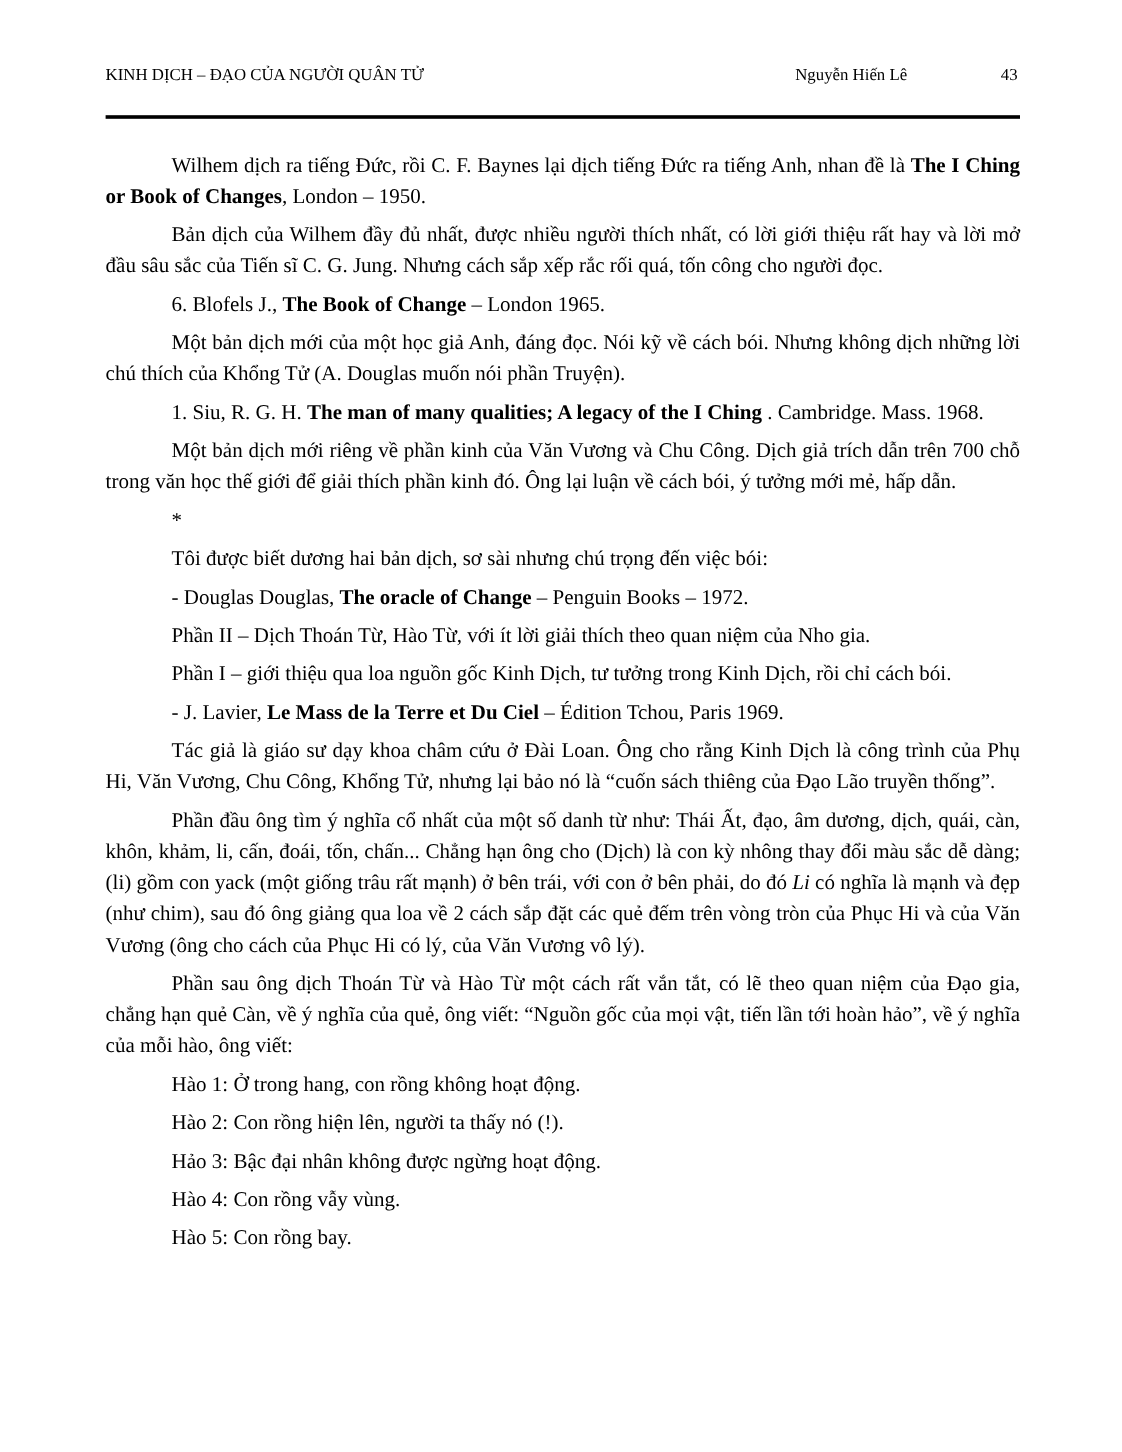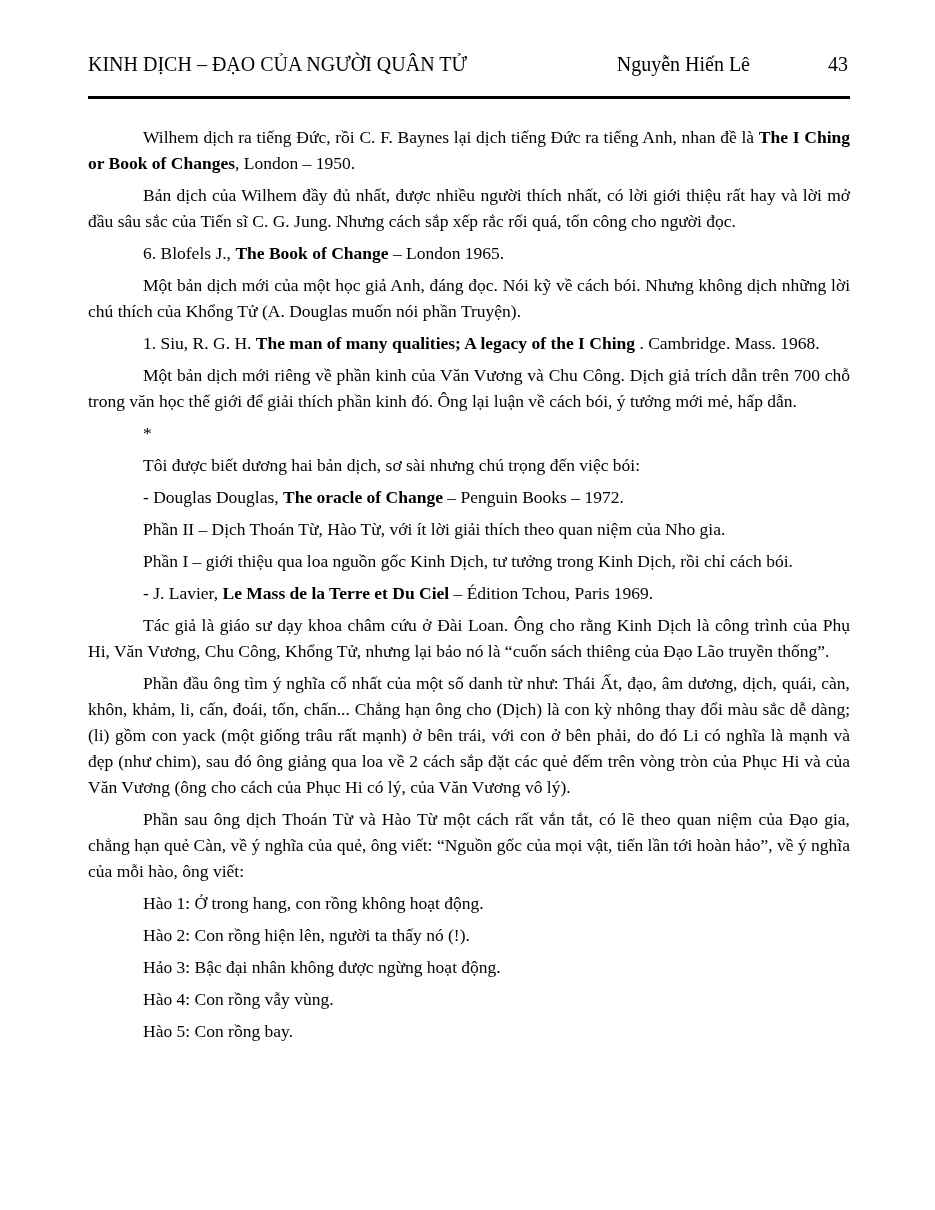--- a/index.html
+++ b/index.html
@@ -16,21 +16,21 @@
   }
   .page {
     box-sizing: border-box;
     width: 935px;
     height: 1210px;
     padding: 52px 85px 0 88px;
   }
   .header {
     display: flex;
     align-items: baseline;
-    font-size: 20px;
+    font-size: 14px;
     line-height: 24px;
     white-space: nowrap;
     justify-content: flex-end;
   }
   .header .title-left {
     flex: 1 1 auto;
   }
   .header .author {
     margin-right: 78px;
   }
@@ -49,21 +49,21 @@
   }
   .para {
     margin: 0 0 6px 0;
     text-indent: 55px;
     text-align: justify;
   }
   .para.single {
     text-align: left;
   }
   .bold { font-weight: 700; }
-  .ital { }
+  .ital { font-style: italic; }
 </style>
 </head>
 <body>
 
 <div class="page">
 
   <div class="header">
     <span class="title-left">KINH DỊCH – ĐẠO CỦA NGƯỜI QUÂN TỬ</span>
     <span class="author">Nguyễn Hiến Lê</span>
     <span class="pagenum">43</span>

